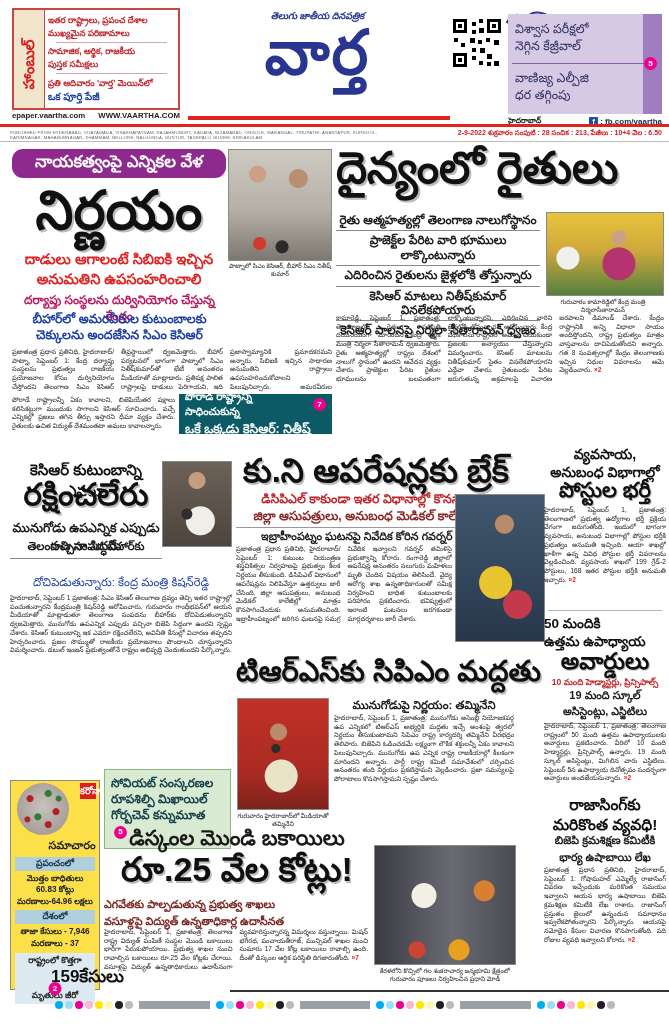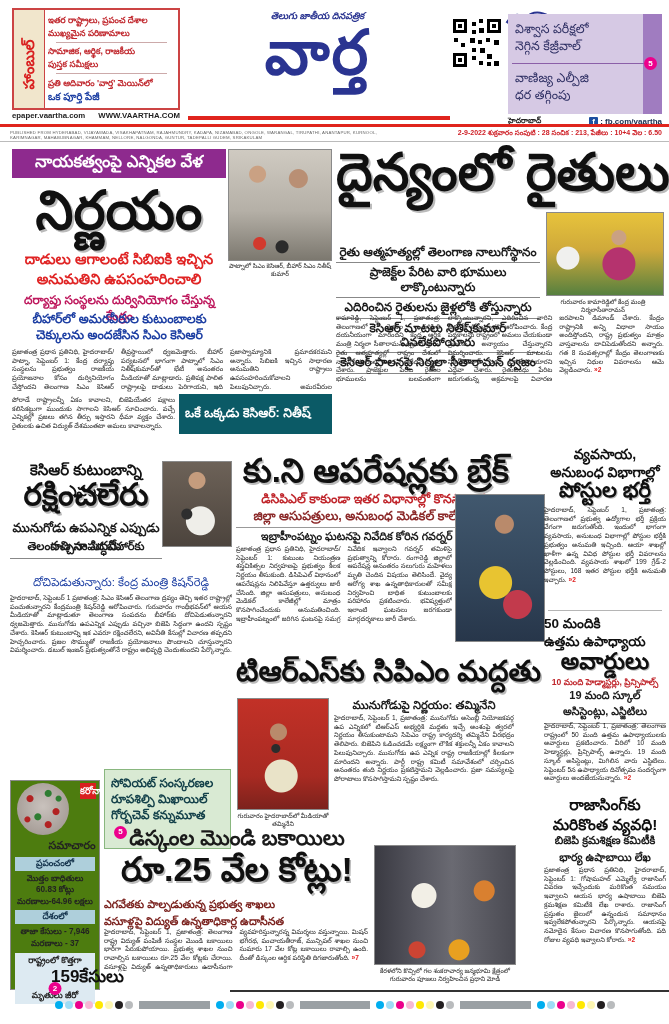--- a/index.html
+++ b/index.html
@@ -39,44 +39,44 @@
   .fbwrap{display:flex;align-items:center;gap:2px;font-size:8px;font-weight:bold;color:#13294b;}
   .fb-ic{display:inline-flex;width:9px;height:9px;background:#1d4fa0;color:#fff;font-size:8px;font-weight:bold;
          align-items:center;justify-content:center;border-radius:1px;}
   .red-rule{left:0;top:124px;width:669px;height:3px;background:#e0241d;}
   .pub-line{left:10px;top:130px;width:400px;font-size:4.3px;color:#666;letter-spacing:.2px;}
   .date-line{left:400px;top:129px;width:262px;font-size:7px;font-weight:bold;color:#cf2027;text-align:right;}
   .hdr-sep{left:0;top:141px;width:669px;height:1px;background:#bbb;}
 
   
   .a-kicker{left:12px;top:149px;width:214px;height:29px;background:#8e2a8e;color:#fff;font-size:16.5px;font-weight:bold;
-            display:flex;align-items:center;justify-content:center;}
+            display:flex;align-items:center;justify-content:center;border-radius:11px;}
   .a-headline{left:12px;top:181px;width:214px;font-size:54px;font-weight:bold;color:#101010;text-align:center;line-height:1.1;
               text-shadow:2px 2px 0 #bbb;}
   .ph-lead{left:228px;top:149px;width:104px;height:112px;
      background:radial-gradient(circle at 28% 22%,#caa183 8px,transparent 9px),
                 radial-gradient(circle at 68% 26%,#b98f74 9px,transparent 10px),
                 radial-gradient(circle at 30% 85%,#d23a2e 6px,transparent 7px),
                 radial-gradient(circle at 52% 88%,#2b2b2b 6px,transparent 7px),
                 linear-gradient(180deg,#cfcac1 0%,#b5b0a7 55%,#7c786f 100%);}
   .cap-lead{left:228px;top:262px;width:104px;}
   .a-deck-red{left:13px;top:250px;width:212px;color:#e02424;font-size:14.5px;font-weight:bold;text-align:center;line-height:1.35;}
   .a-deck-blue1{left:12px;top:293px;width:215px;color:#be185d;font-size:12px;font-weight:bold;text-align:center;line-height:1.3;}
   .a-deck-blue2{left:12px;top:311px;width:215px;color:#1d3fa3;font-size:12.5px;font-weight:bold;text-align:center;line-height:1.3;}
   .a-body1{left:12px;top:348px;width:320px;height:46px;column-count:3;column-gap:7px;}
   .a-body2{left:12px;top:396px;width:163px;height:60px;}
   .teal-box{left:179px;top:394px;width:153px;height:40px;background:#0b5a66;color:#fff;padding:3px 6px;box-sizing:border-box;
             display:flex;flex-direction:column;justify-content:center;gap:2px;}
   .teal-box .l1{font-size:10.5px;font-weight:bold;display:flex;align-items:center;gap:4px;}
   .teal-box .l2{font-size:12.5px;font-weight:bold;}
 
   
-  .f-headline{left:336px;top:143px;width:330px;font-size:52px;font-weight:bold;color:#101010;line-height:1.15;
+  .f-headline{left:336px;top:143px;width:330px;font-size:44px;font-weight:bold;color:#101010;line-height:1.15;
               text-shadow:2px 2px 0 #bbb;white-space:nowrap;}
-  .f-subs{left:336px;top:211px;width:204px;margin-top:32px;}
+  .f-subs{left:336px;top:211px;width:204px;}
   .f-subs div{font-size:12px;font-weight:bold;color:#1c1c1c;text-align:center;border-bottom:1px solid #888;
               padding:2px 0 3px;line-height:1.2;}
   .ph-sith{left:546px;top:212px;width:118px;height:84px;
      background:radial-gradient(circle at 62% 30%,#caa183 7px,transparent 8px),
                 radial-gradient(circle at 62% 62%,#b5336e 16px,transparent 17px),
                 radial-gradient(circle at 18% 55%,#f0f0ee 11px,transparent 12px),
                 linear-gradient(180deg,#e7c33c 0%,#cfa93a 45%,#56803f 100%);}
   .cap-sith{left:540px;top:298px;width:126px;}
   .f-body{left:336px;top:314px;width:328px;height:118px;column-count:3;column-gap:7px;}
 
@@ -137,21 +137,21 @@
   .cap-tamm{left:231px;top:812px;width:104px;}
   .t-deck{left:334px;top:699px;width:180px;font-size:11.5px;font-weight:bold;color:#1c1c1c;text-align:center;}
   .t-body{left:334px;top:714px;width:180px;height:122px;}
 
   
   .gorb{left:104px;top:769px;width:127px;height:80px;background:#d9ead3;border:1px solid #89b77f;box-sizing:border-box;
         padding:5px 6px;font-size:12px;font-weight:bold;color:#14414a;line-height:1.35;}
   .gorb .bwrap{display:inline-flex;vertical-align:middle;margin-left:3px;}
 
   
-  .cov{left:10px;top:780px;width:90px;height:210px;border:1px solid #8a8a8a;box-sizing:border-box;background:#4d7c0f;}
+  .cov{left:10px;top:780px;width:90px;height:210px;border:1px solid #8a8a8a;box-sizing:border-box;background:#fde047;}
   .cov-top{position:relative;height:58px;}
   .virus{position:absolute;left:6px;top:2px;width:52px;height:52px;border-radius:50%;
      background:radial-gradient(circle at 25% 30%,#b22222 3px,transparent 4px),
                 radial-gradient(circle at 60% 20%,#2e7d32 3px,transparent 4px),
                 radial-gradient(circle at 75% 55%,#b22222 3px,transparent 4px),
                 radial-gradient(circle at 40% 65%,#2e7d32 3px,transparent 4px),
                 radial-gradient(circle at 60% 80%,#b22222 3px,transparent 4px),
                 radial-gradient(circle at 20% 70%,#b22222 2.5px,transparent 3.5px),
                 radial-gradient(circle at 80% 30%,#2e7d32 2.5px,transparent 3.5px),
                 radial-gradient(circle at 50% 45%,#c9c2bd 0,#a89f99 70%,#8d857f 100%);}
@@ -284,20 +284,24 @@
   <div class="abs a-kicker">నాయకత్వంపై ఎన్నికల వేళ</div>
   <div class="abs a-headline">నిర్ణయం</div>
   <div class="photo ph-lead"></div>
   <div class="abs caption cap-lead">పాట్నాలో సిఎం కెసిఆర్, బీహార్ సిఎం నితీష్ కుమార్</div>
   <div class="abs a-deck-red">దాడులు ఆగాలంటే సిబిఐకి ఇచ్చిన అనుమతిని ఉపసంహరించాలి</div>
   <div class="abs a-deck-blue1">దర్యాప్తు సంస్థలను దుర్వినియోగం చేస్తున్న కేంద్రం</div>
   <div class="abs a-deck-blue2">బీహార్‌లో అమరవీరుల కుటుంబాలకు చెక్కులను అందజేసిన సిఎం కెసిఆర్</div>
   <div class="abs body-txt a-body1">ప్రజాతంత్ర ప్రధాన ప్రతినిధి, హైదరాబాద్/పాట్నా, సెప్టెంబర్ 1: కేంద్ర దర్యాప్తు సంస్థలను ప్రభుత్వం రాజకీయ ప్రయోజనాల కోసం దుర్వినియోగం చేస్తోందని తెలంగాణ సిఎం కెసిఆర్ తీవ్రస్థాయిలో ధ్వజమెత్తారు. బీహార్ పర్యటనలో భాగంగా పాట్నాలో సిఎం నితీష్‌కుమార్‌తో భేటీ అనంతరం మీడియాతో మాట్లాడారు. ప్రతిపక్ష పాలిత రాష్ట్రాలపై దాడులు పెరిగాయని, ఇది ప్రజాస్వామ్యానికి ప్రమాదకరమని అన్నారు. సిబిఐకి ఇచ్చిన సాధారణ అనుమతిని రాష్ట్రాలు ఉపసంహరించుకోవాలని పిలుపునిచ్చారు. అమరవీరుల కుటుంబాలకు ఆర్థిక సాయం కింద చెక్కులను అందజేశారు. దేశ రాజకీయాల్లో త్వరలో కీలక మార్పులు రానున్నాయని, రైతు సమస్యలపై పోరాటం కొనసాగుతుందని స్పష్టం చేశారు. కేంద్ర ప్రభుత్వ విధానాలపై దేశవ్యాప్త ఉద్యమం అవసరమని పేర్కొన్నారు.</div>
   <div class="abs body-txt a-body2">పోరాడే రాష్ట్రాలన్నీ ఏకం కావాలని, బిజెపియేతర పక్షాలు కలిసికట్టుగా ముందుకు సాగాలని కెసిఆర్ సూచించారు. వచ్చే ఎన్నికల్లో ప్రజలు తగిన తీర్పు ఇస్తారని ధీమా వ్యక్తం చేశారు. రైతులకు ఉచిత విద్యుత్ దేశమంతటా అమలు కావాలన్నారు.</div>
   <div class="abs teal-box">
+    <div class="l1">
+      <span>పోరాడి రాష్ట్రాన్ని సాధించుకున్న</span>
+      <span class="badge">7</span>
+    </div>
     <div class="l2">ఒకే ఒక్కడు కెసిఆర్: నితీష్</div>
   </div>
 
   <div class="abs f-headline">దైన్యంలో రైతులు</div>
   <div class="abs f-subs">
     <div>రైతు ఆత్మహత్యల్లో తెలంగాణ నాలుగోస్థానం</div>
     <div>ప్రాజెక్ట్‌ల పేరిట వారి భూములు లాక్కొంటున్నారు</div>
     <div>ఎదిరించిన రైతులను జైళ్లలోకి తోస్తున్నారు</div>
     <div>కెసిఆర్ మాటలు నితీష్‌కుమార్ వినలేకపోయారు</div>
     <div>కెసిఆర్ పాలనపై నిర్మలా సీతారామన్ ధ్వజం</div>

